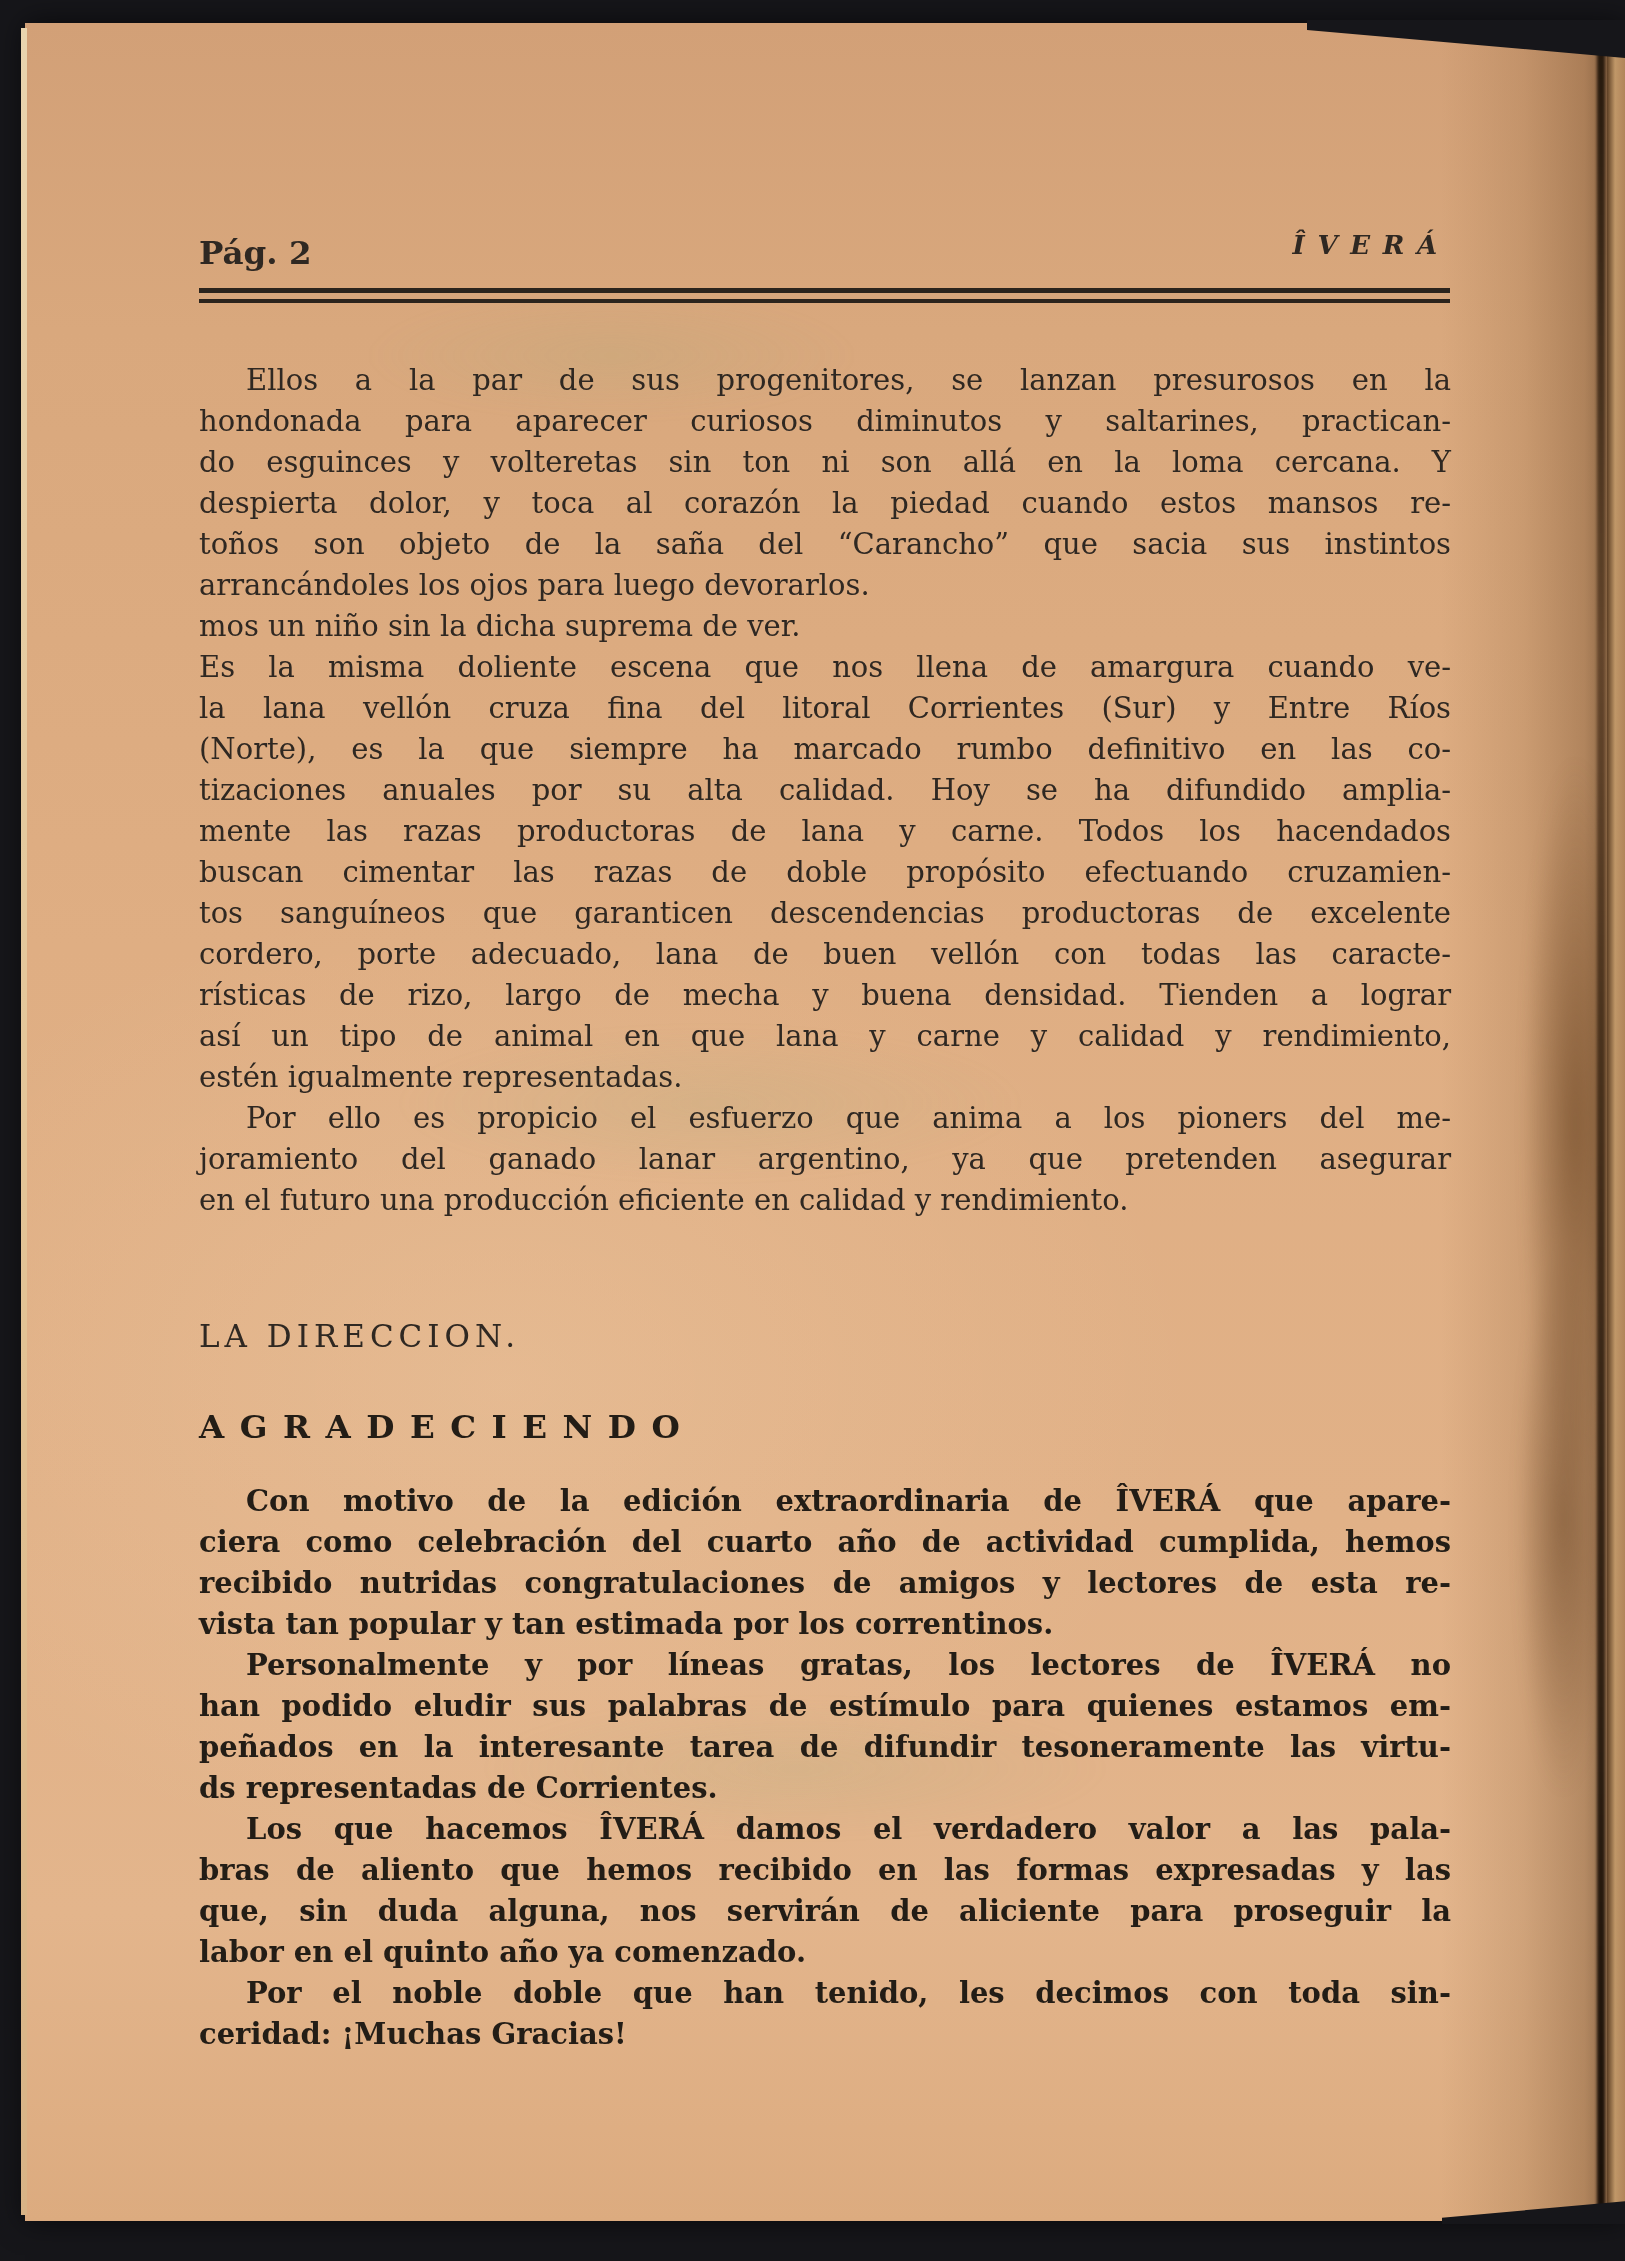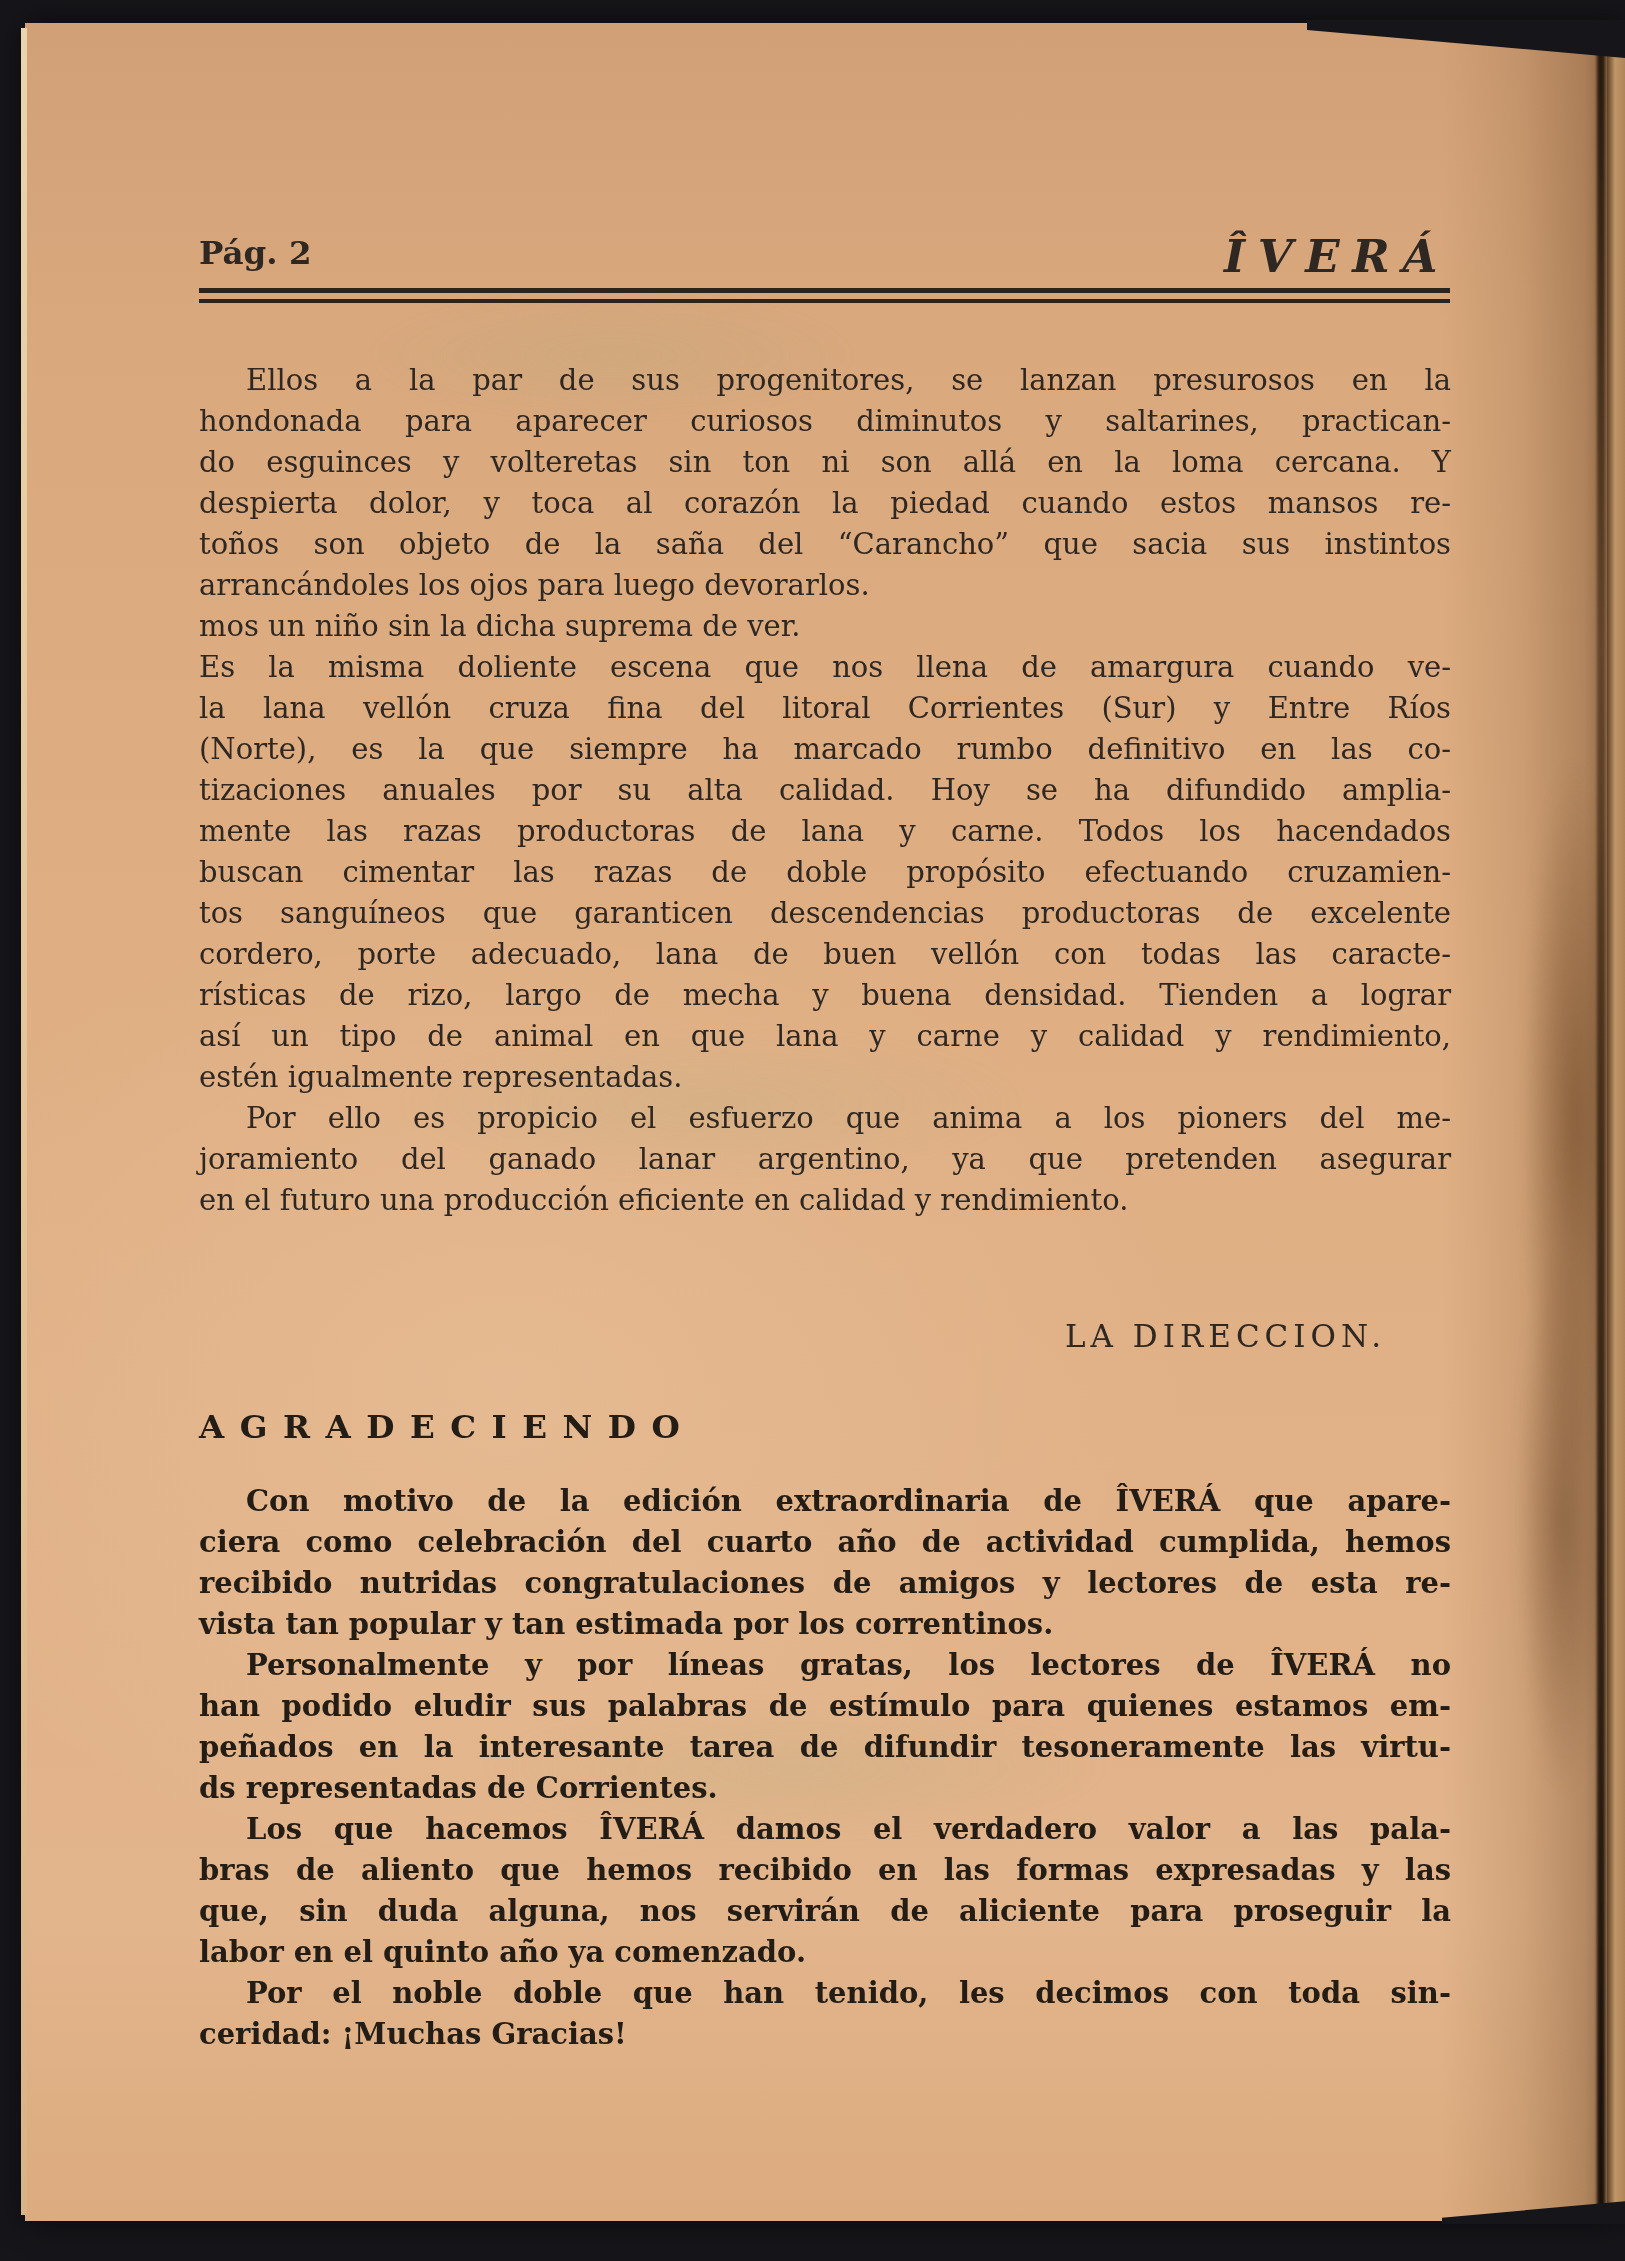--- a/index.html
+++ b/index.html
@@ -59,41 +59,41 @@
   .ghost.g1{left:339px;top:269px;width:495px;height:127px;}
   .ghost.g2{left:367px;top:1003px;width:636px;height:155px;}
   .ghost.g3{left:452px;top:1675px;width:636px;height:141px;}
 
   
   .hdr-page-num{
     position:absolute;left:199px;top:233px;font-size:32.5px;color:var(--ink);
     font-weight:600;
   }
   .hdr-brand{
-    position:absolute;right:175px;top:230px;font-size:45px;color:var(--ink);
+    position:absolute;right:175px;top:230px;font-size:26px;color:var(--ink);
     font-style:italic;font-weight:700;letter-spacing:12.7px;
   }
   .hdr-rule{position:absolute;left:199px;top:288px;width:1251px;height:17px;}
   .hdr-rule .r1{height:5px;background:var(--rule);}
   .hdr-rule .r2{height:4.2px;background:var(--rule);margin-top:5.7px;}
 
   
   .col{position:absolute;left:199px;width:1252px;color:var(--ink);}
   .col1{top:360px;font-size:29px;}
   .ln{
     height:41px;line-height:41px;white-space:nowrap;
     text-align:justify;text-align-last:justify;-moz-text-align-last:justify;
     white-space:normal;
   }
   .ln.end{text-align-last:left;-moz-text-align-last:left;}
   .ln.ind{text-indent:47px;}
 
   .signature{
     position:absolute;left:199px;top:1316px;width:1252px;height:41px;line-height:41px;
-    text-align:right;padding-right:0;box-sizing:border-box;font-size:31px;color:var(--ink);
+    text-align:left;padding-right:0;box-sizing:border-box;font-size:31px;color:var(--ink);
     letter-spacing:5px;
   }
   .signature-inner{margin-right:65px;}
 
   .heading2{
     position:absolute;left:199px;top:1406px;width:1252px;height:42px;line-height:42px;
     text-align:left;font-size:32.5px;font-weight:700;color:var(--ink_bold);letter-spacing:15.5px;
   }
 
   .col2{top:1481px;font-size:29px;font-weight:700;color:var(--ink_bold);}

